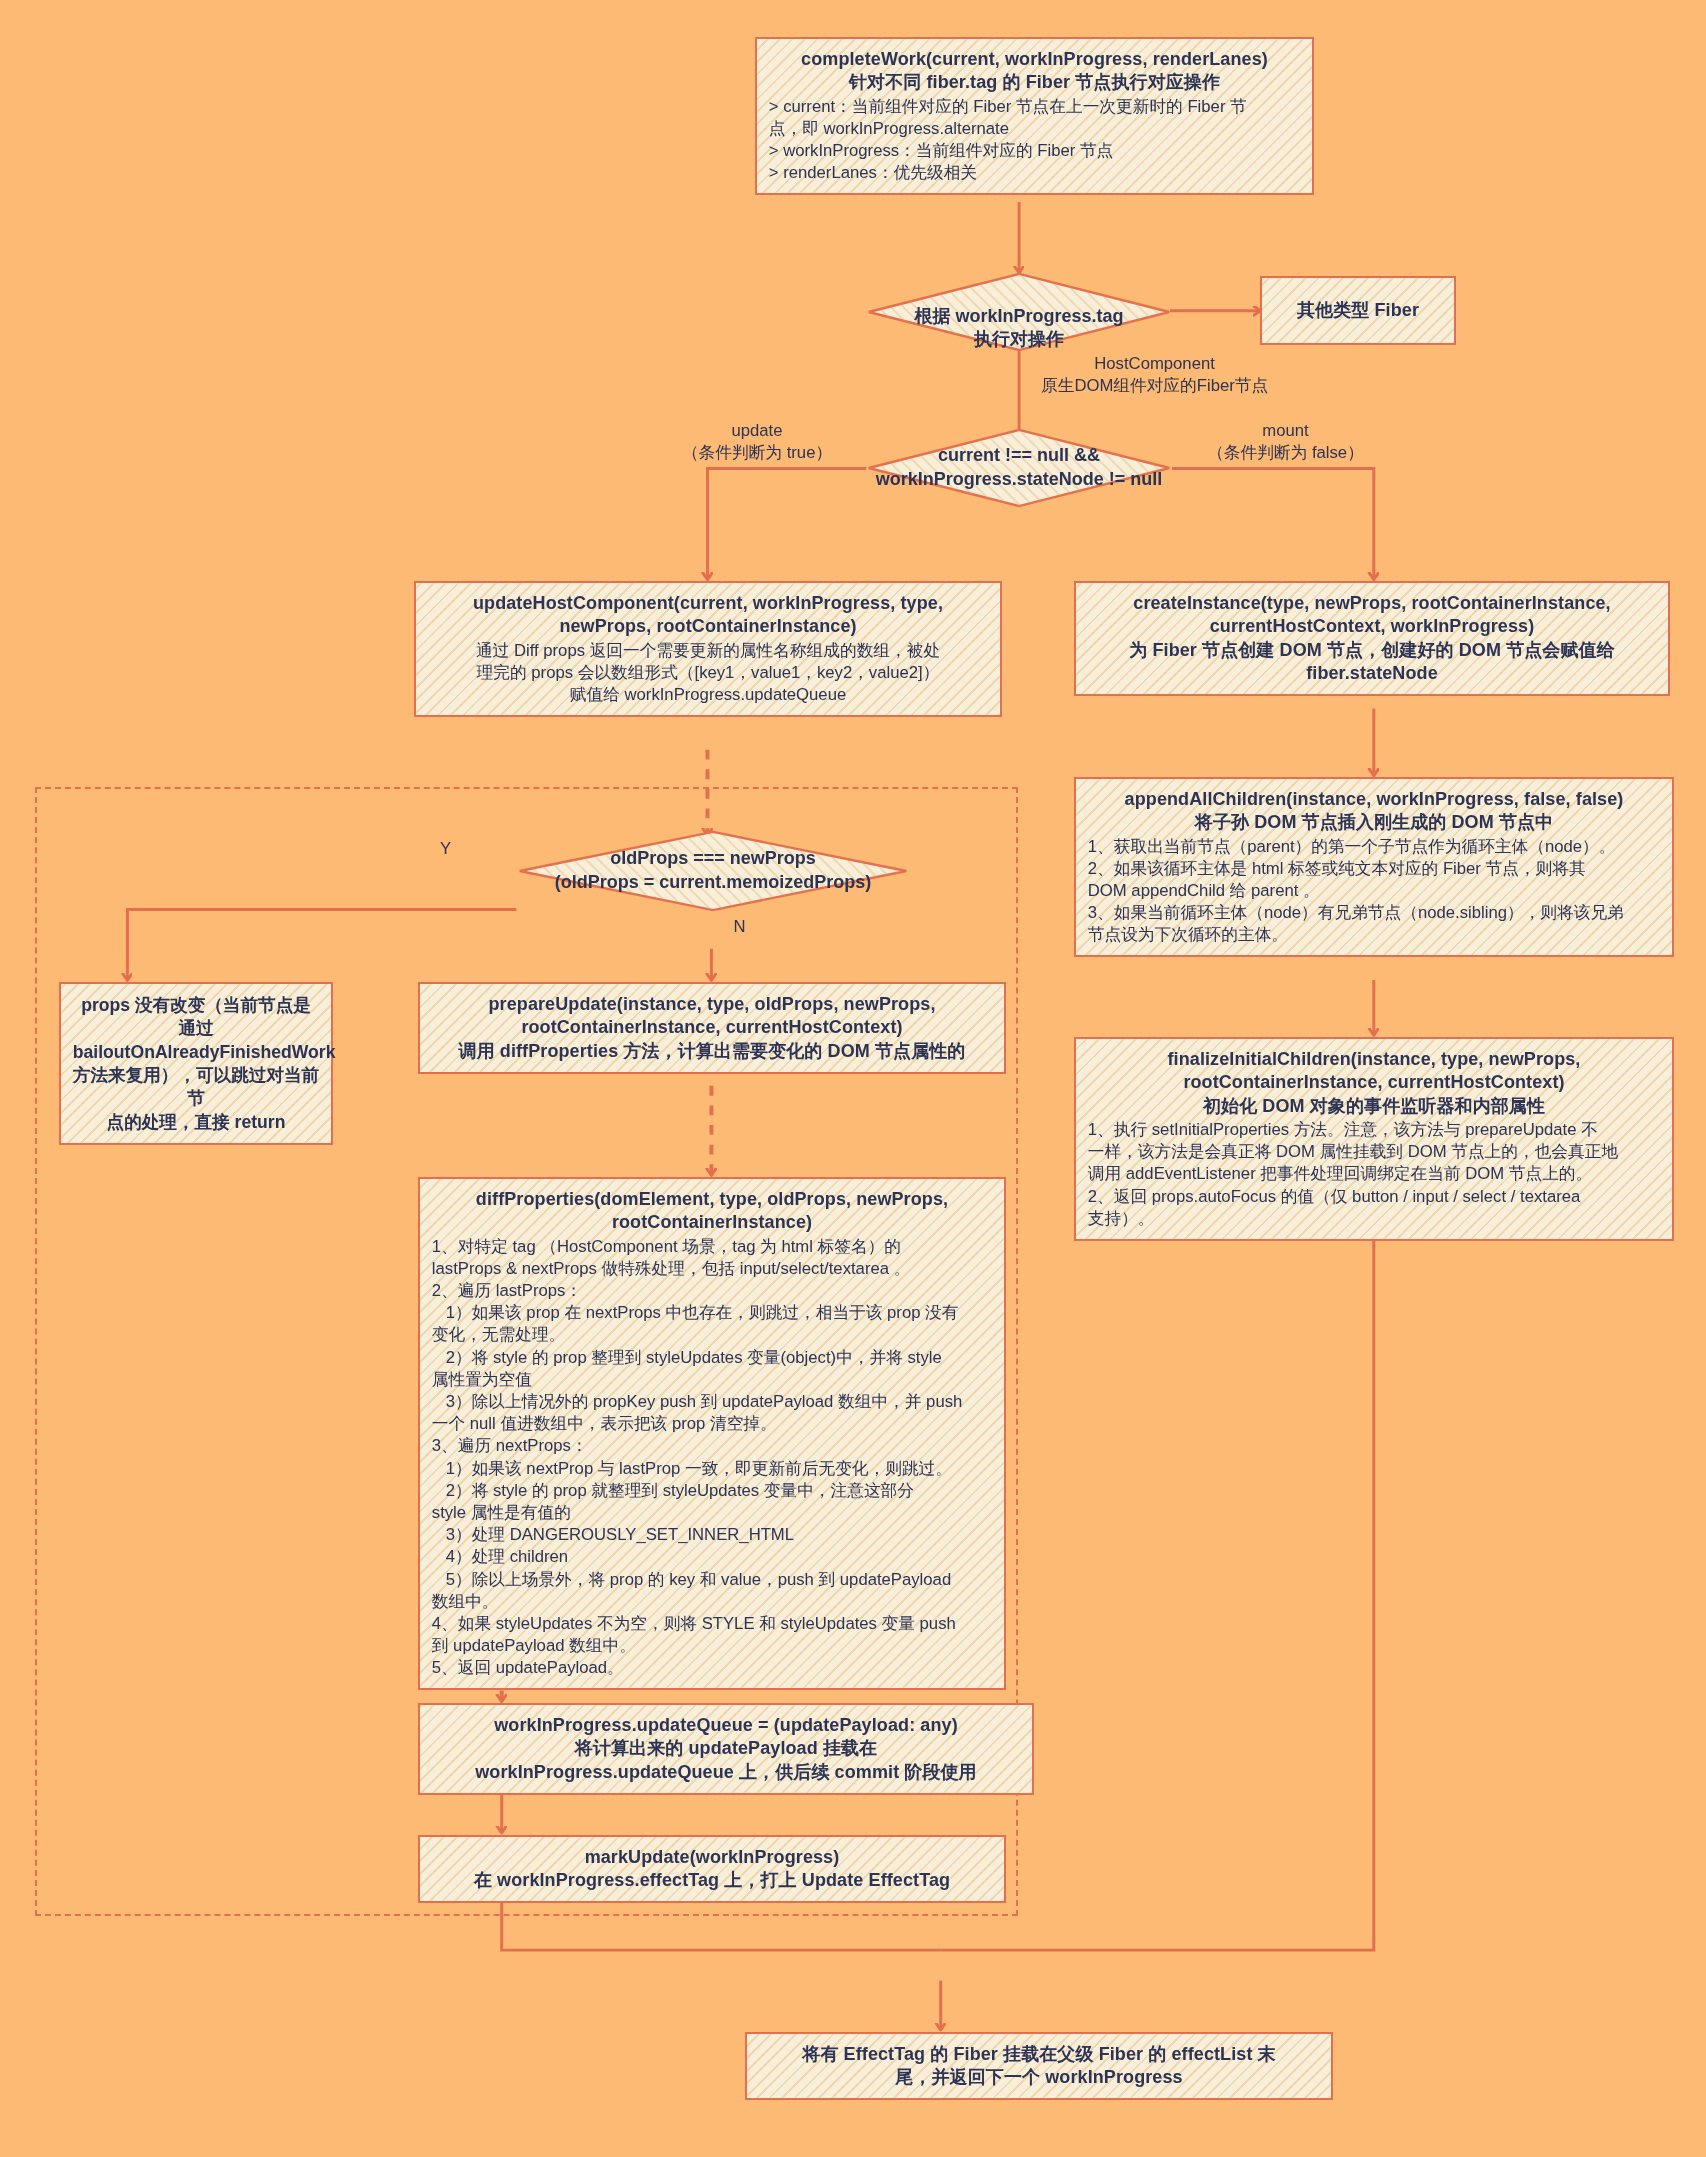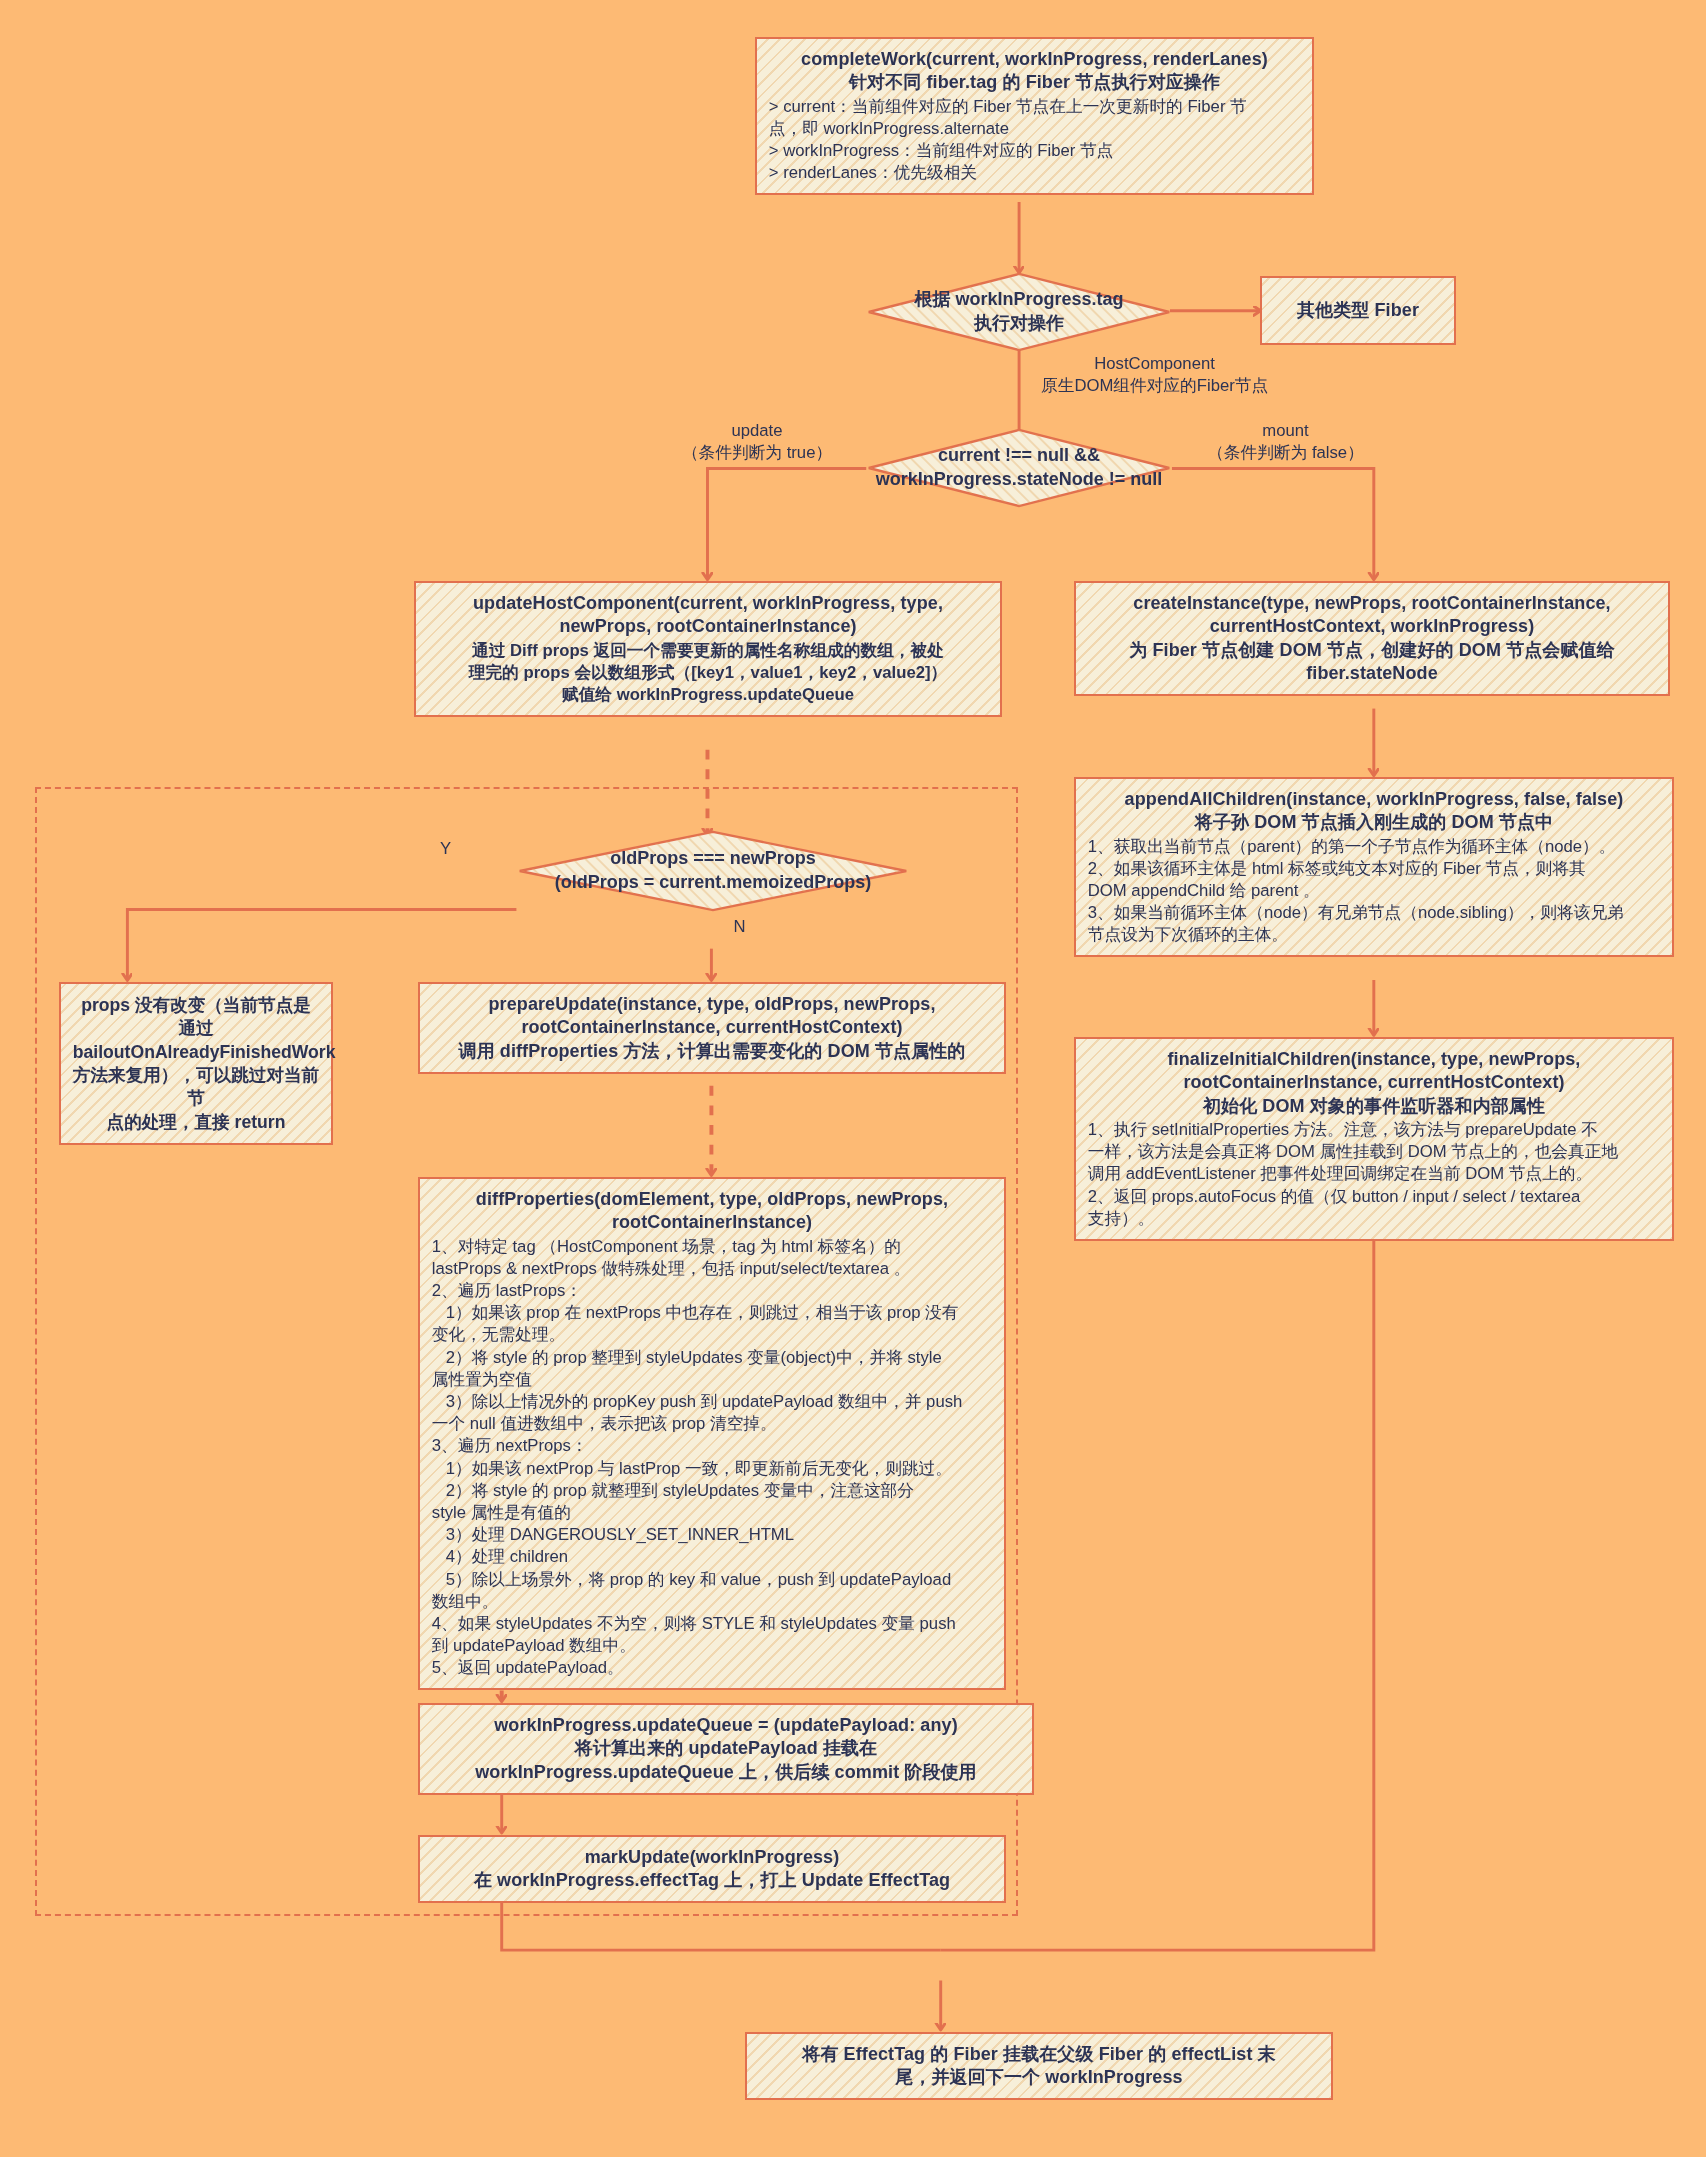--- a/index.html
+++ b/index.html
@@ -38,21 +38,21 @@
     font-size:18px;
     line-height:1.30;
     letter-spacing:0.1px;
   }
   .node .bd{
     font-size:16.7px;
     line-height:1.33;
     text-align:left;
     margin-top:1px;
   }
-  .node .bd.ctr{text-align:center;font-weight:bold;}
+  .node .bd.ctr{text-align:center;}
 
   .diamond{
     position:absolute;
     z-index:3;
     display:flex;
     align-items:center;
     justify-content:center;
   }
   .diamond svg{position:absolute;left:0;top:0;}
   .diamond .dtext{
@@ -138,21 +138,21 @@
       <div>针对不同 fiber.tag 的 Fiber 节点执行对应操作</div>
     </div>
     <div class="bd">
       <div>&gt; current：当前组件对应的 Fiber 节点在上一次更新时的 Fiber 节</div>
       <div>点，即 workInProgress.alternate</div>
       <div>&gt; workInProgress：当前组件对应的 Fiber 节点</div>
       <div>&gt; renderLanes：优先级相关</div>
     </div>
   </div>
 
-  <div class="diamond" style="left:866px;top:272px;width:306px;height:80px;">
+  <div class="diamond" style="left:866px;top:272px;width:306px;height:80px;align-items:flex-end;">
     <svg width="306" height="80" viewBox="0 0 312 82">
       <polygon points="156,2 310,41 156,80 2,41" fill="#f7efd9" stroke="#e2704e" stroke-width="2.4"></polygon>
       <polygon points="156,2 310,41 156,80 2,41" fill="url(#hatchA)"></polygon>
       <defs>
         <pattern id="hatchA" width="9" height="9" patternTransform="rotate(-45)" patternUnits="userSpaceOnUse">
           <rect width="2" height="9" fill="rgba(226,160,80,0.30)"></rect>
         </pattern>
       </defs>
     </svg>
     <div class="dtext">

